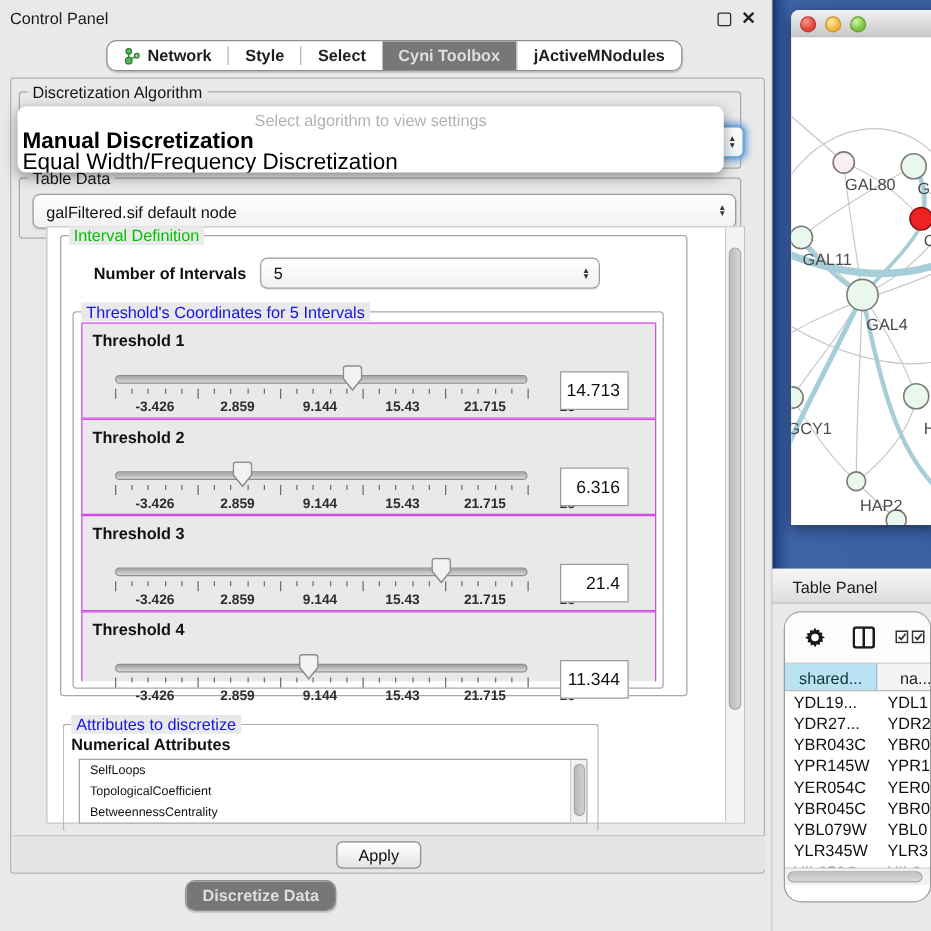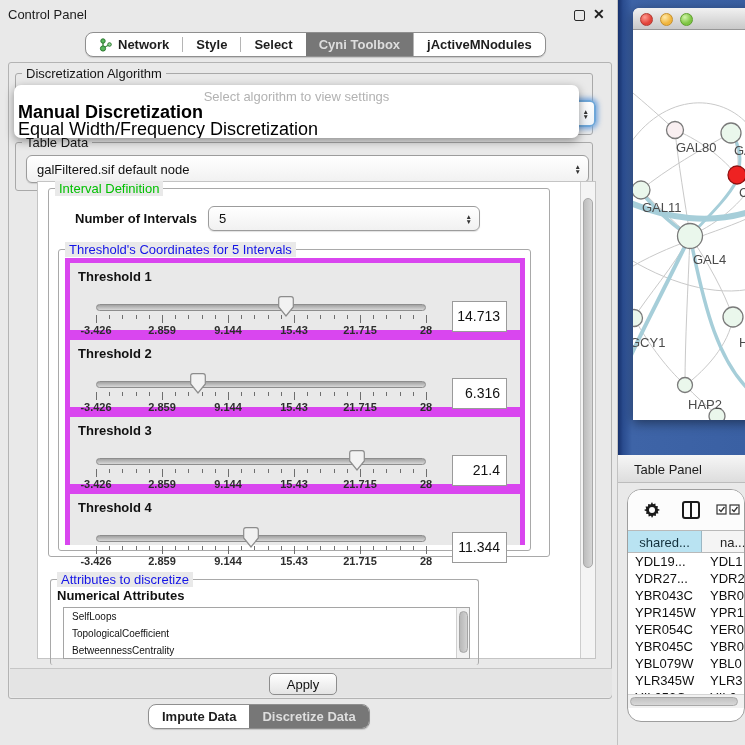--- a/index.html
+++ b/index.html
@@ -73,32 +73,32 @@
   .v-scrollbar .thumb { position:absolute; left:2px; width:10px;
     background:linear-gradient(90deg,#bdbdbd,#d6d6d6); border:1px solid #a8a8a8; border-radius:6px; }
 
   .interval-group { left:10px; top:6px; width:502px; height:369px; }
   .noi-label { position:absolute; left:26px; top:22px; font-size:13px; font-weight:bold; color:#111; }
   .noi-combo { left:159px; top:17px; width:272px; height:25px; }
 
   .thresh-group { left:9px; top:60px; width:473px; height:302px; }
 
   .thresh-row { position:absolute; left:6px; width:460px; height:77px;
-    border:5px solid #d946ef; background:#e9e9e9; }
+    border:1px solid #d946ef; background:#e9e9e9; }
   .thresh-title { position:absolute; left:8px; top:6px; font-size:13px; font-weight:bold; color:#111; }
   .slider { position:absolute; left:26px; top:30px; width:330px; height:44px; }
   .track { position:absolute; left:0; top:11px; width:100%; height:7px; border-radius:4px;
     background:linear-gradient(#a2a2a2,#d8d8d8); border:1px solid #8d8d8d; }
   .handle { position:absolute; top:3px; width:16px; height:21px; cursor:pointer; }
   .ticks { position:absolute; left:0; top:22px; width:100%; height:9px; }
   .tick { position:absolute; top:0; width:1px; background:#6e6e6e; }
   .tick.major { height:8px; }
   .tick.minor { height:4px; }
   .ticklabels { position:absolute; left:0; top:31px; width:100%; height:12px; }
-  .ticklabel { position:absolute; transform:translateX(-50%); font-size:11px; font-weight:bold; color:#2d2d2d; white-space:nowrap; }
+  .ticklabel { position:absolute; transform:translateX(-50%); font-size:11px; font-weight:bold; color:#2d2d2d; white-space:nowrap;margin-left:32px; }
   .value-box { position:absolute; left:382px; top:38px; width:55px; height:31px; background:#ffffff;
     border:1px solid #9a9a9a; font-size:14px; color:#111; text-align:right;
     padding:6px 6px 0 0; }
 
   .attr-group { left:12px; top:397px; width:429px; height:86px; border-bottom:none; }
   .attr-label { position:absolute; left:6px; top:8px; font-size:13px; font-weight:bold; color:#111; }
   .attr-list { position:absolute; left:12px; top:27px; width:407px; height:52px; background:#ffffff;
     border:1px solid #a5a5a5; overflow:hidden; font-size:10px; color:#111; }
   .attr-list .item { padding:0 0 0 8px; line-height:17px; cursor:pointer; }
   .list-vscroll { position:absolute; right:0; top:0; width:13px; height:100%;
@@ -441,23 +441,20 @@
           <div class="thumb" style="top:16px; height:370px;"></div>
         </div>
       </div>
 
       <div class="apply-bar">
         <button class="apply-btn">Apply</button>
       </div>
     </div>
 
     <div class="tabstrip bottom">
-      <div class="tabseg">
-          <span>Impute Data</span>
-        </div>
       <div class="tabseg dark">
           <span>Discretize Data</span>
         </div>
     </div>
   </div>
 
   <div class="desktop">
     <div class="net-window">
       <div class="mac-titlebar">
         <span class="traffic red"></span>

